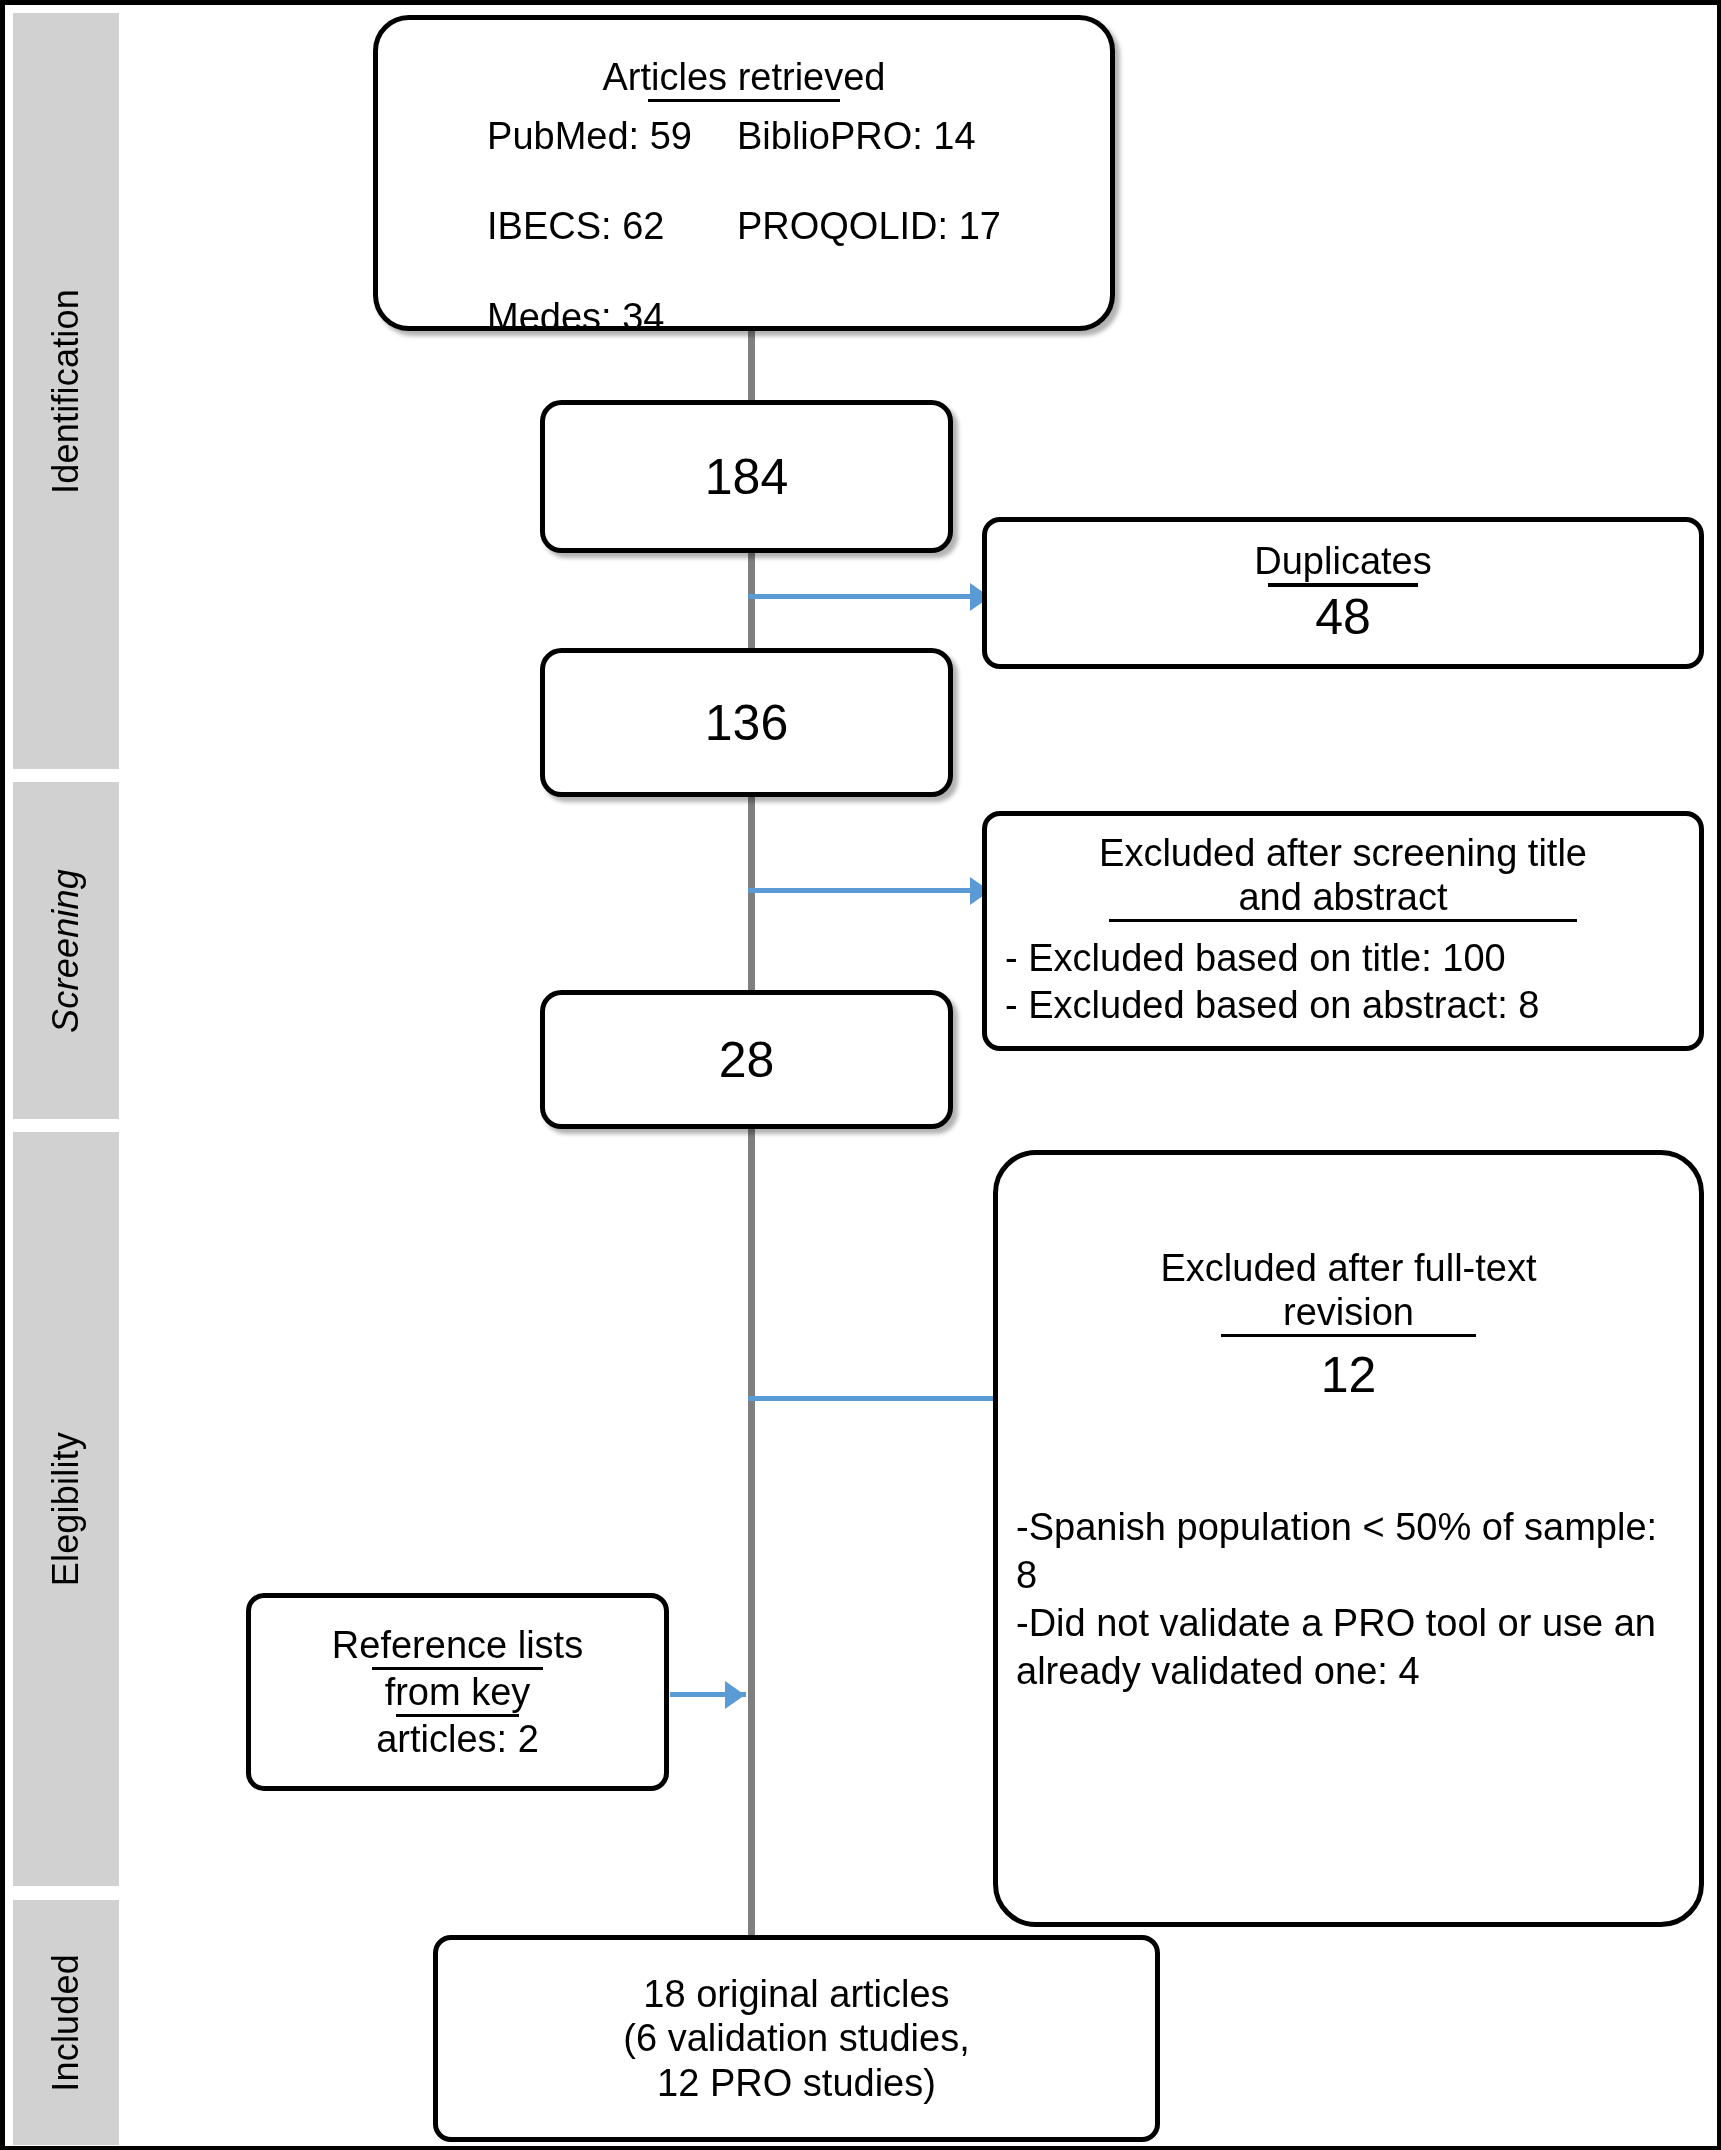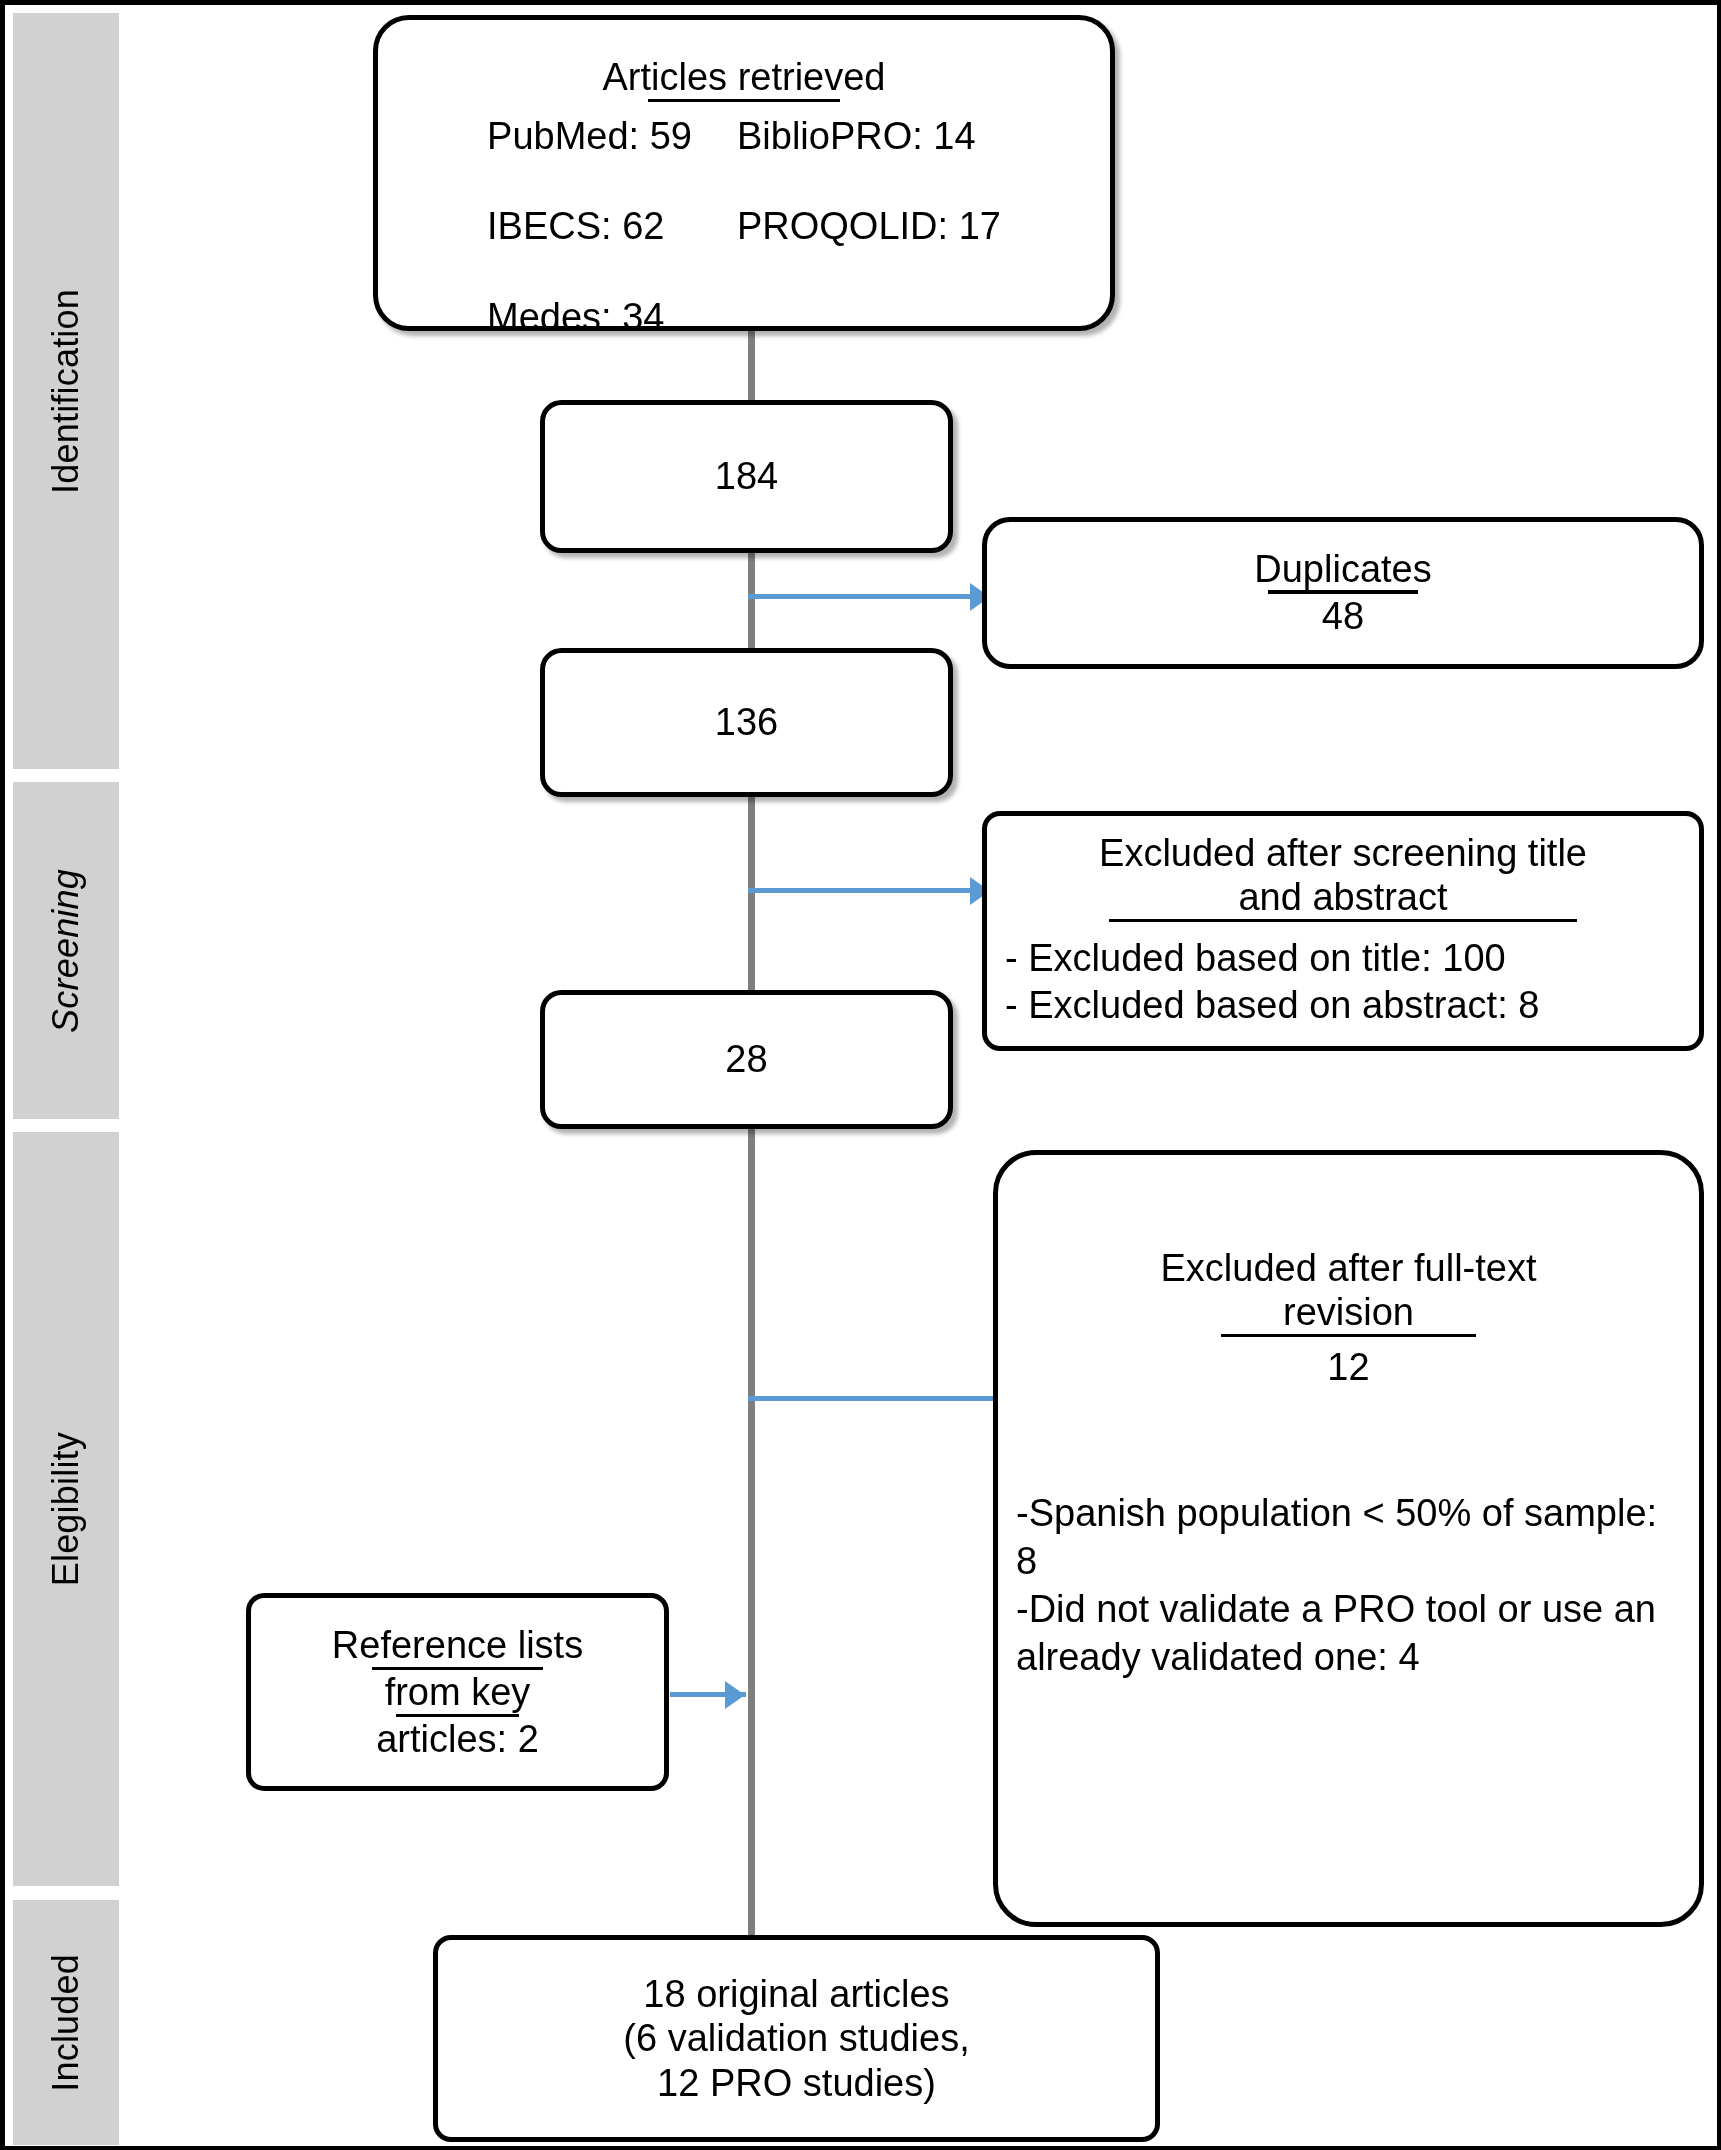--- a/index.html
+++ b/index.html
@@ -60,21 +60,21 @@
   }
   .node.shadowed {
     box-shadow: 4.1px 5px 4.1px rgba(0,0,0,0.30);
   }
   .node .line {
     font-size: 38px;
     line-height: 1.16;
     white-space: nowrap;
   }
   .node .count {
-    font-size: 38px;
+    font-size: 50px;
     line-height: 1.2;
   }
 
   
   .ul-head {
     display: inline-block;
     position: relative;
     padding-bottom: 3px;
   }
   .ul-head::after {
@@ -192,21 +192,21 @@
       <div class="cell">IBECS: 62</div>
       <div class="cell">PROQOLID: 17</div>
       <div class="cell span">Medes: 34</div>
     </div>
   </div>
 
   <div class="node shadowed" style="left:535px; top:395px; width:413px; height:153px;">
     <div class="count">184</div>
   </div>
 
-  <div class="node" style="left:977px; top:512px; width:722px; height:152px; border-radius:28px;">
+  <div class="node" style="left:977px; top:512px; width:722px; height:152px; border-radius:18px;">
     <div class="line">
       <span class="ul-head">Duplicates</span>
     </div>
     <div class="count">48</div>
   </div>
 
   <div class="node shadowed" style="left:535px; top:643px; width:413px; height:149px;">
     <div class="count">136</div>
   </div>
 

